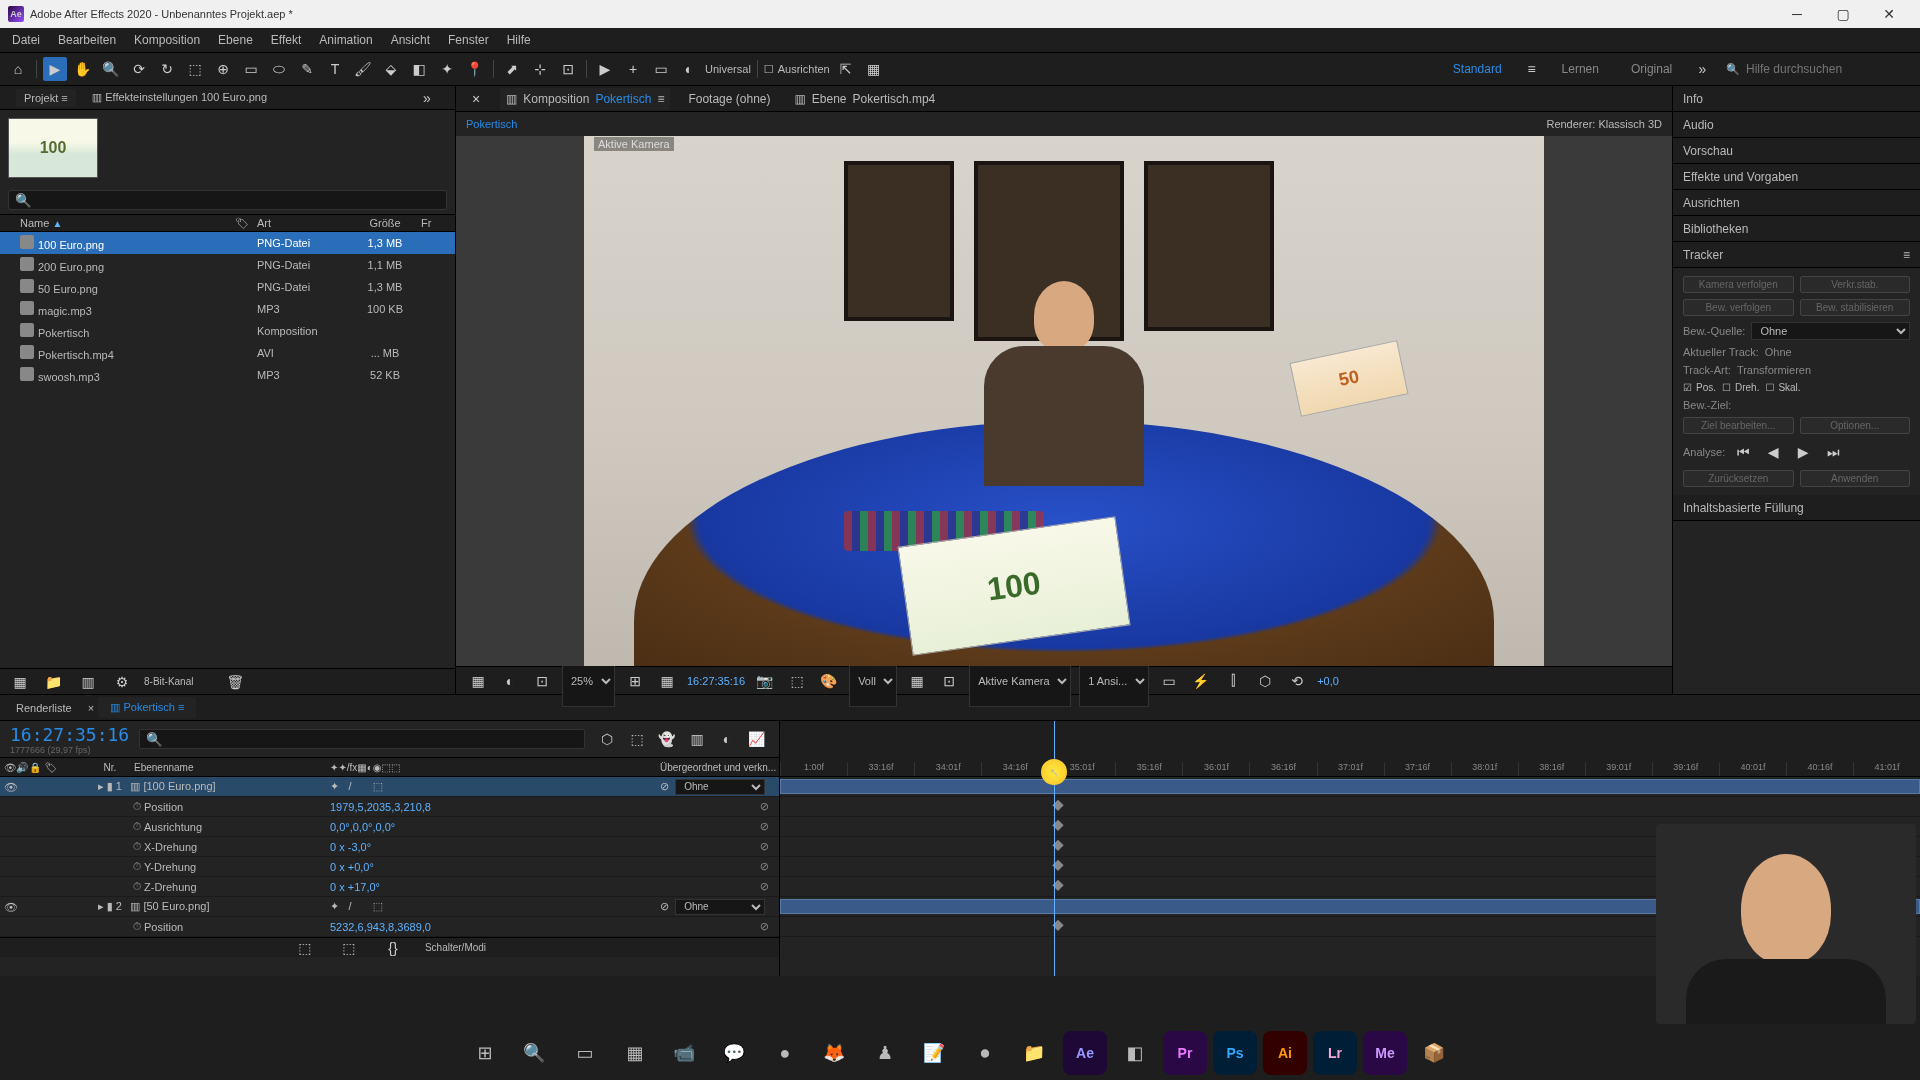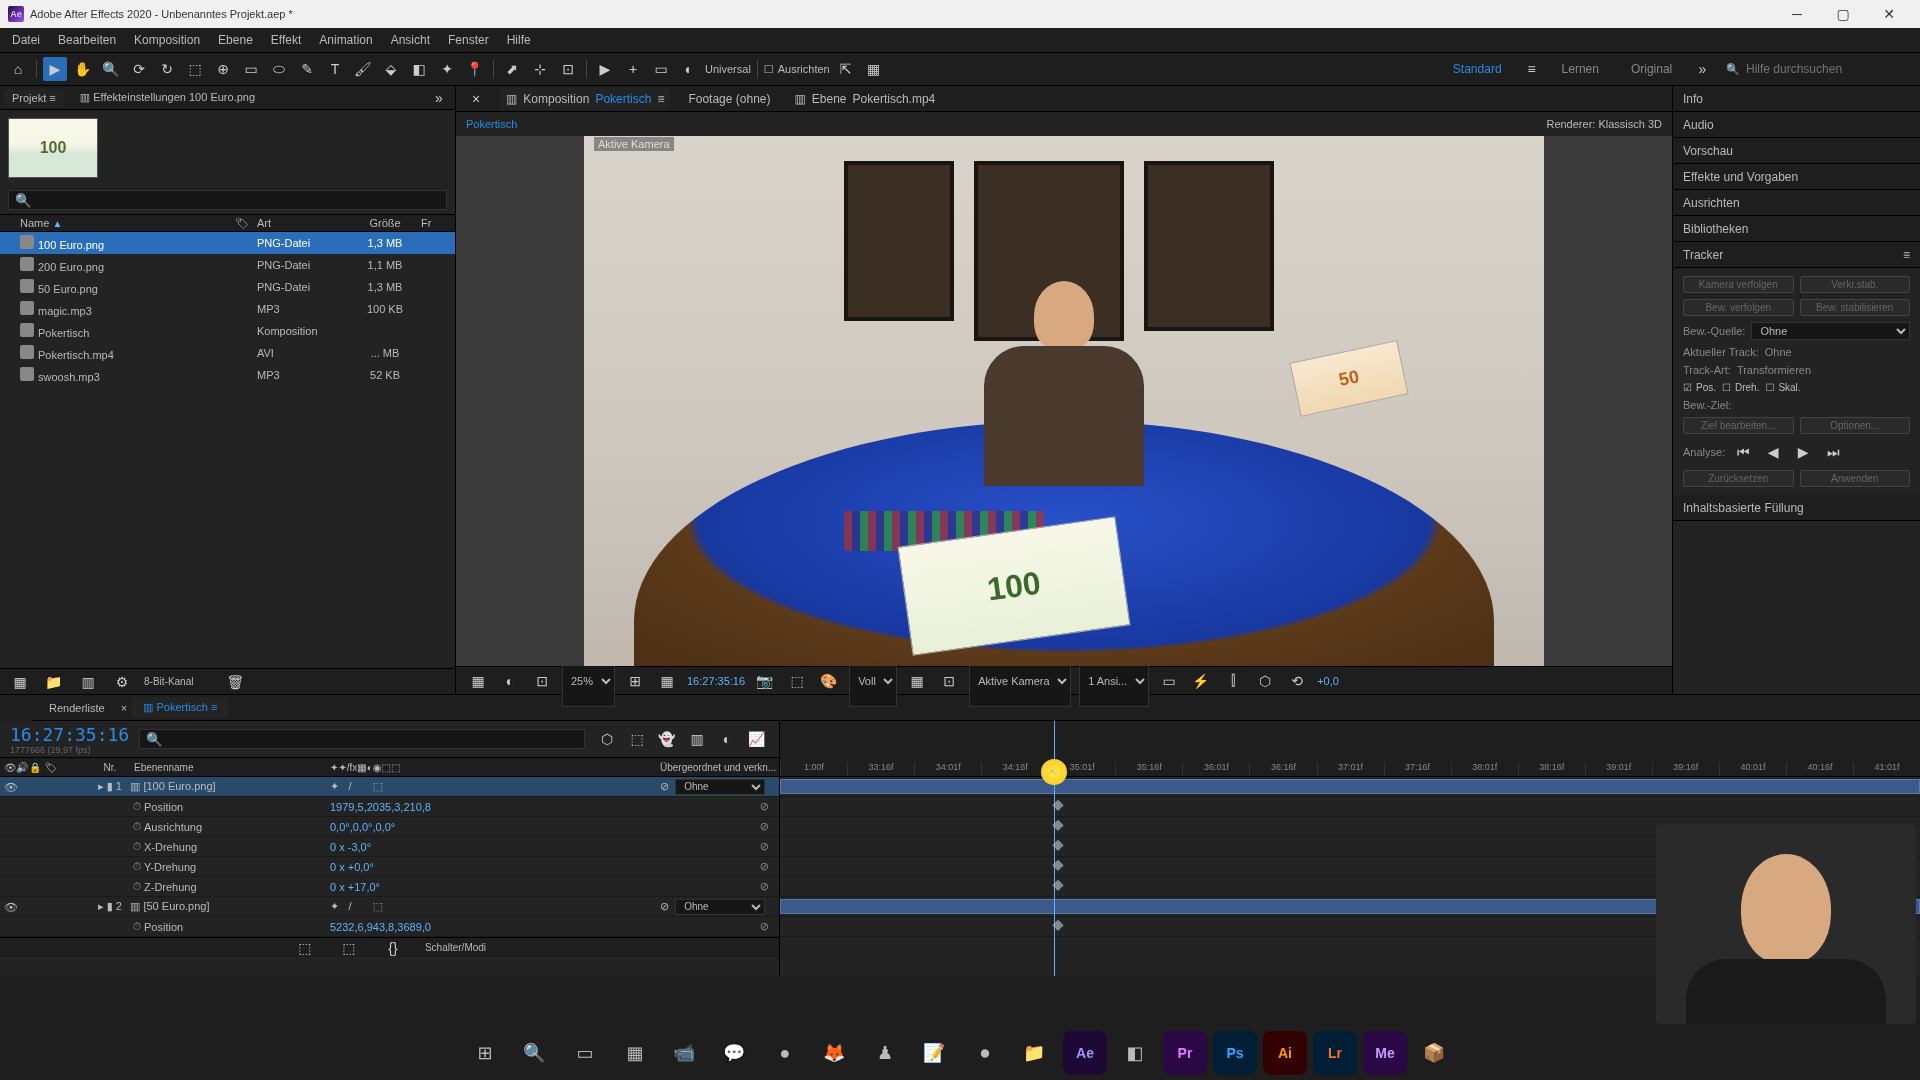--- a/index.html
+++ b/index.html
@@ -27,21 +27,21 @@
 .search-help input { background: transparent; border: none; color: #bababa; outline: none; width: 160px; font-size: 12px; }
 .checkbox-tool { display: flex; align-items: center; gap: 4px; font-size: 11px; }
 
 
 .main-area { display: flex; height: 608px; }
 .left-panel { width: 456px; background: #232323; border-right: 1px solid #000; display: flex; flex-direction: column; }
 .center-panel { flex: 1; background: #232323; display: flex; flex-direction: column; }
 .right-panel { width: 248px; background: #232323; border-left: 1px solid #000; display: flex; flex-direction: column; }
 
 
-.panel-tabs { height: 24px; display: flex; align-items: center; background: #1e1e1e; padding: 0 4px; gap: 8px; border-bottom: 1px solid #000; }
+.panel-tabs { height: 24px; display: flex; align-items: center; background: #1e1e1e; padding: 0 16px; gap: 8px; border-bottom: 1px solid #000; }
 .panel-tab { padding: 3px 8px; font-size: 11px; cursor: pointer; }
 .panel-tab.active { background: #232323; }
 .project-header { display: flex; padding: 8px; gap: 10px; }
 .thumb { width: 90px; height: 60px; background: linear-gradient(180deg,#f8f8e8 40%,#d8e8d8 60%); border: 1px solid #555; position: relative; }
 .thumb::after { content: "100"; position: absolute; top: 50%; left: 50%; transform: translate(-50%,-50%); color: #556b2f; font-weight: bold; font-size: 16px; }
 .asset-meta { font-size: 11px; line-height: 1.5; }
 .asset-name { color: #eee; }
 .search-row { padding: 4px 8px; }
 .search-row input { background: #161616; border: 1px solid #333; padding: 2px 6px; width: 100%; border-radius: 2px; color: #bababa; height: 20px; }
 .asset-table-head { display: flex; background: #1e1e1e; padding: 0 4px; height: 18px; align-items: center; border-top: 1px solid #000; border-bottom: 1px solid #000; font-size: 11px; }
@@ -87,21 +87,21 @@
 .side-panel-title { height: 26px; display: flex; align-items: center; padding: 0 10px; background: #1e1e1e; font-size: 12px; border-bottom: 1px solid #000; cursor: pointer; justify-content: space-between; }
 .tracker-body { padding: 8px 10px; font-size: 11px; display: flex; flex-direction: column; gap: 6px; }
 .tracker-row { display: flex; align-items: center; gap: 6px; }
 .tracker-btn { background: #2a2a2a; border: 1px solid #444; padding: 2px 8px; font-size: 10px; color: #666; flex: 1; text-align: center; border-radius: 2px; }
 .tracker-label { color: #888; }
 .tracker-select { background: #161616; border: 1px solid #333; padding: 1px 4px; font-size: 11px; color: #bababa; flex: 1; }
 .tracker-check { display: flex; align-items: center; gap: 4px; font-size: 10px; }
 
 
 .timeline-area { height: 282px; background: #1e1e1e; border-top: 1px solid #000; display: flex; flex-direction: column; }
-.tl-tabs { height: 26px; display: flex; align-items: center; gap: 4px; padding: 0 4px; border-bottom: 1px solid #000; margin-left: 33px; }
+.tl-tabs { height: 26px; display: flex; align-items: center; gap: 4px; padding: 0 4px; border-bottom: 1px solid #000; }
 .tl-tab { padding: 4px 12px; font-size: 11px; cursor: pointer; }
 .tl-tab.active { background: #232323; color: #288ce8; }
 .tl-body { flex: 1; display: flex; }
 .tl-left { width: 780px; background: #232323; border-right: 1px solid #000; display: flex; flex-direction: column; }
 .tl-right { flex: 1; background: #232323; position: relative; }
 .tl-time-row { height: 36px; display: flex; align-items: center; padding: 0 10px; gap: 10px; }
 .tc-big { color: #288ce8; font-size: 18px; font-family: monospace; }
 .tl-search { flex: 1; background: #161616; border: 1px solid #333; padding: 2px 6px; border-radius: 2px; height: 20px; }
 .tl-tool-icons { display: flex; gap: 6px; }
 .tl-col-head { height: 20px; display: flex; align-items: center; background: #1e1e1e; border-top: 1px solid #000; border-bottom: 1px solid #000; font-size: 10px; }
@@ -139,21 +139,21 @@
 .keyframe { position: absolute; width: 8px; height: 8px; background: #888; transform: rotate(45deg) translate(-50%,-50%); top: 50%; }
 
 
 .taskbar { position: absolute; bottom: 0; left: 0; right: 0; height: 54px; background: rgba(30,30,30,.85); backdrop-filter: blur(10px); display: flex; align-items: center; justify-content: center; gap: 6px; }
 .tb-item { width: 44px; height: 44px; border-radius: 6px; display: flex; align-items: center; justify-content: center; font-size: 18px; cursor: pointer; }
 .adobe-app { font-weight: bold; font-size: 14px; border-radius: 8px; }
 .ae-app { background: #1e0836; color: #9999ff; }
 .pr-app { background: #2a0845; color: #ea77ff; }
 .ps-app { background: #001e36; color: #31a8ff; }
 .ai-app { background: #330000; color: #ff9a00; }
-.lr-app { background: #001e36; color: #f97316; }
+.lr-app { background: #001e36; color: #f9a8d4; }
 .me-app { background: #2a0845; color: #cc99ff; }
 
 
 .webcam { position: absolute; right: 4px; bottom: 56px; width: 260px; height: 200px; background: #2a2a2a; border-radius: 4px; overflow: hidden; }
 .wc-head { width: 90px; height: 110px; background: #d8a880; border-radius: 50% 50% 45% 45%; margin: 30px auto 0; }
 .wc-body { width: 200px; height: 100px; background: #1a1a1a; margin: -5px auto 0; border-radius: 40px 40px 0 0; }
 
 .sort-arrow { color: #5fb3ff; font-size: 10px; }
 </style>
 </head>

